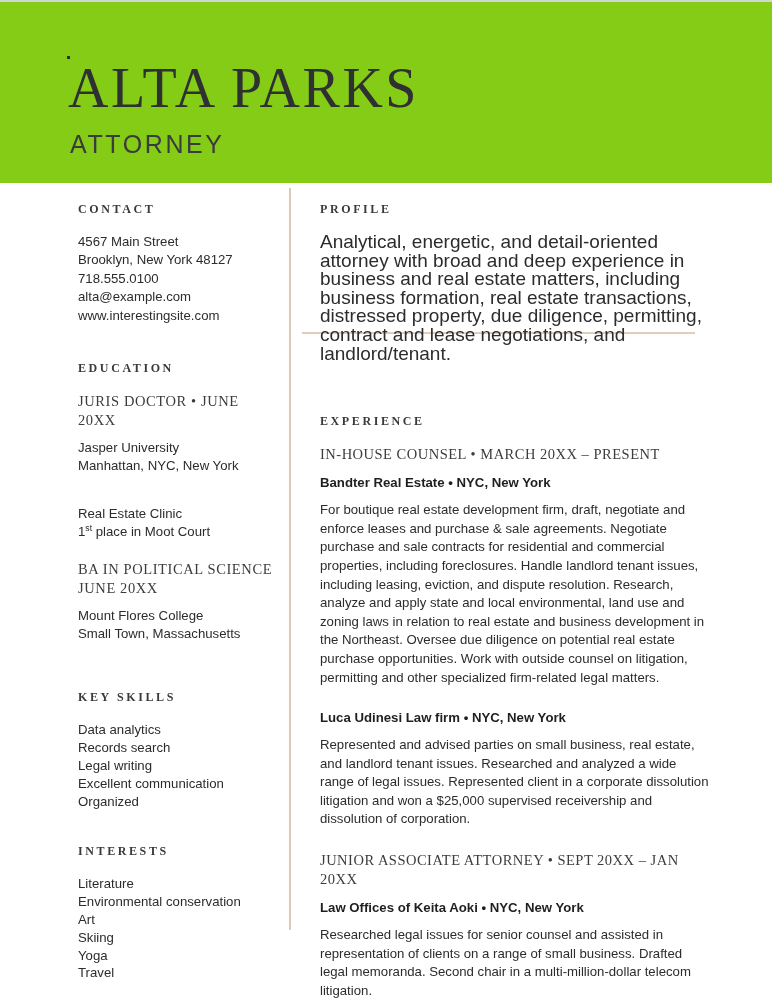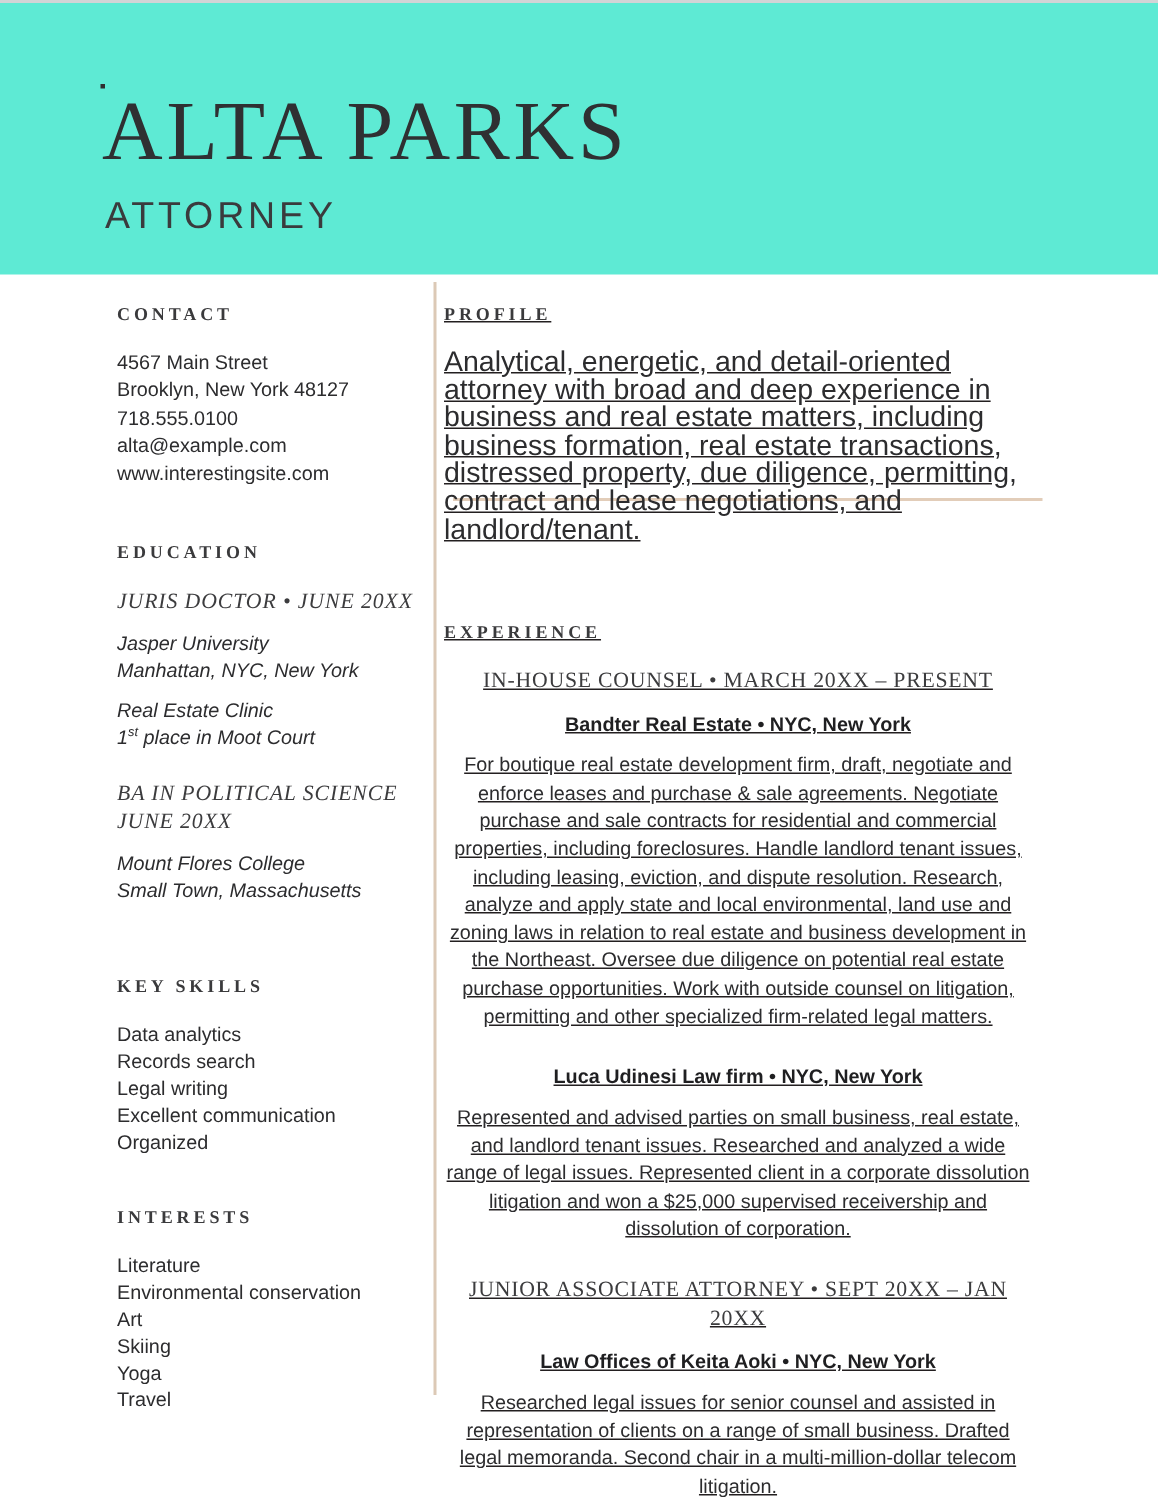--- a/index.html
+++ b/index.html
@@ -32,21 +32,21 @@
     background: #d2d4d6;
   }
 
   
   .header {
     position: absolute;
     left: 0;
     top: 2px;
     width: 772px;
     height: 181px;
-    background: #5eead4;
+    background: #84cc16;
   }
   .header-dot {
     position: absolute;
     left: 67px;
     top: 54px;
     width: 3px;
     height: 3px;
     background: #2f2f2f;
   }
   .name {
@@ -73,24 +73,23 @@
 
   
   .col-left {
     position: absolute;
     left: 78px;
     top: 198px;
     width: 200px;
   }
   .col-right {
     position: absolute;
-    left: 296px;
+    left: 320px;
     top: 198px;
     width: 392px;
-    text-decoration: underline;
   }
 
   .vrule {
     position: absolute;
     left: 289px;
     top: 188px;
     width: 2px;
     height: 742px;
     background: #dcc9b6;
   }
@@ -125,22 +124,22 @@
 
   .sub-head {
     font-family: "Liberation Serif", serif;
     font-size: 14.5px;
     letter-spacing: 0.6px;
     color: #3c3c3e;
     line-height: 19px;
     margin: 0 0 9px 0;
   }
 
-  .edu-entry { margin-bottom: 13px; font-style: italic; }
-  .edu-group { margin-bottom: 8px; }
+  .edu-entry { margin-bottom: 13px; }
+  .edu-group { margin-bottom: 29px; }
   .edu-group:last-child { margin-bottom: 0; }
 
   .list-item {
     font-size: 13.2px;
     line-height: 17.8px;
     color: #2c2c2e;
   }
 
   .gap-education { height: 32px; }
   .gap-skills    { height: 30px; }
@@ -155,21 +154,21 @@
   
   .profile-text {
     font-size: 19px;
     line-height: 18.6px;
     color: #2c2c2e;
     margin: 0;
   }
 
   .gap-experience { height: 47px; }
 
-  .job { margin-bottom: 22px; text-align: center; }
+  .job { margin-bottom: 22px; }
   .job:last-child { margin-bottom: 0; }
 
   .job-role {
     font-family: "Liberation Serif", serif;
     font-size: 14.5px;
     letter-spacing: 0.5px;
     color: #3c3c3e;
     line-height: 19px;
     margin: 0 0 10px 0;
   }

